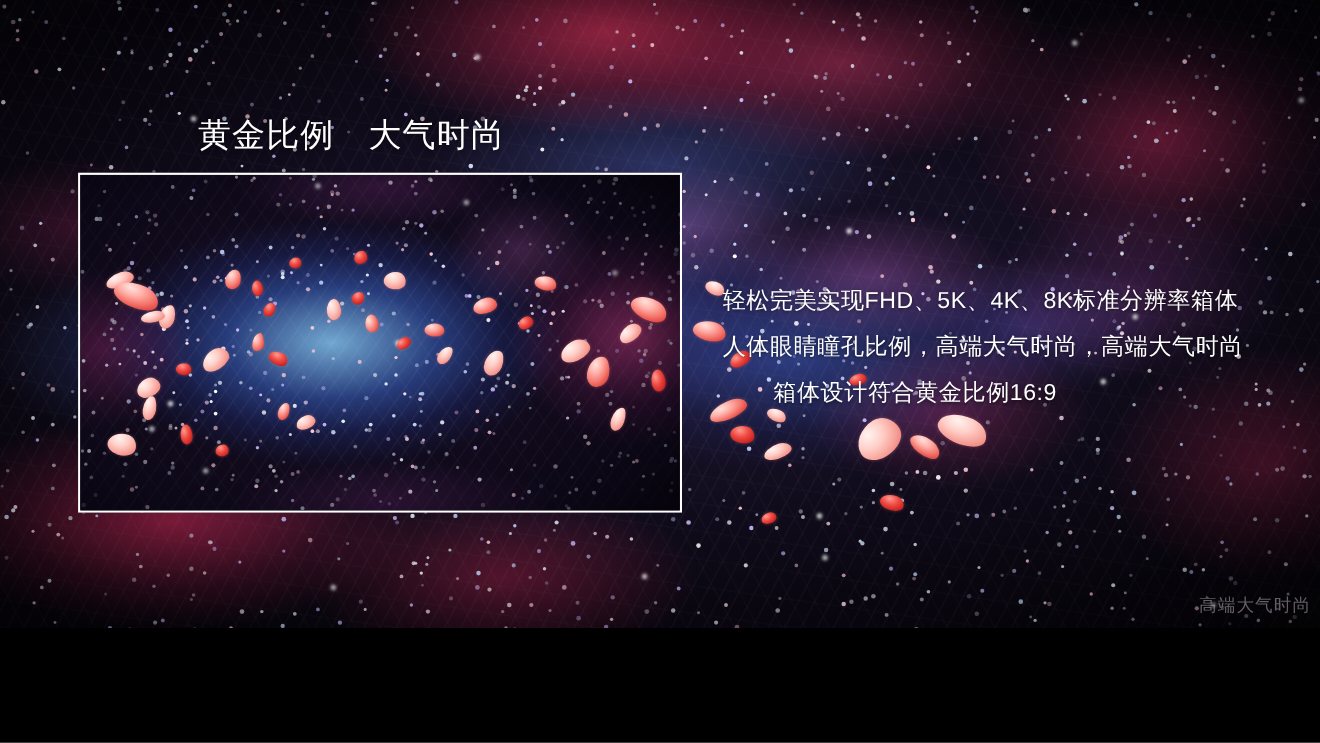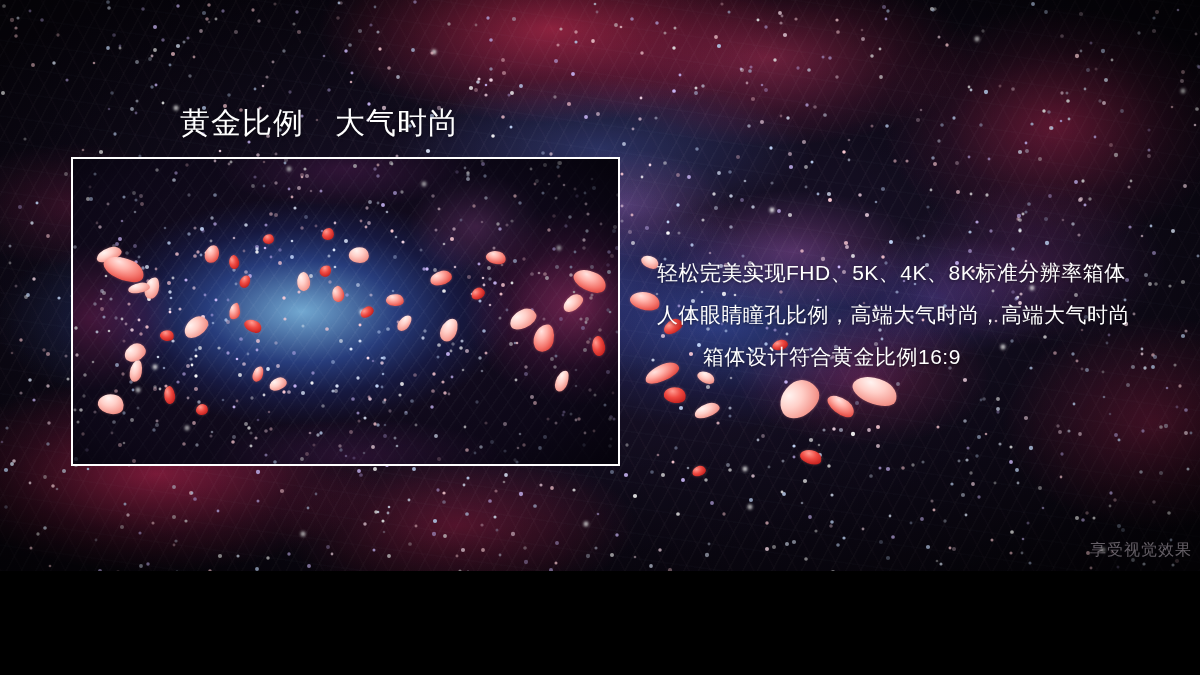--- a/index.html
+++ b/index.html
@@ -250,15 +250,15 @@
       <div class="petal pale" style="left: 641px; top: 256px; width: 18px; height: 12px; transform: rotate(30deg);"></div>
       <div class="petal deep" style="left: 692px; top: 466px; width: 14px; height: 10px; transform: rotate(-14deg);"></div>
     </div>
 
   <div id="body-text">
       <div class="body-line" style="left: 657px; top: 259px;">轻松完美实现FHD、5K、4K、8K标准分辨率箱体</div>
       <div class="body-line" style="left: 657px; top: 301px;">人体眼睛瞳孔比例，高端大气时尚，高端大气时尚</div>
       <div class="body-line" style="left: 657px; top: 343px; margin-left: 46px;">箱体设计符合黄金比例16:9</div>
     </div>
 
-  <div class="watermark">享受视觉效果</div>
+  <div class="watermark">高端大气时尚</div>
 
 </div>
 
 </body></html>

